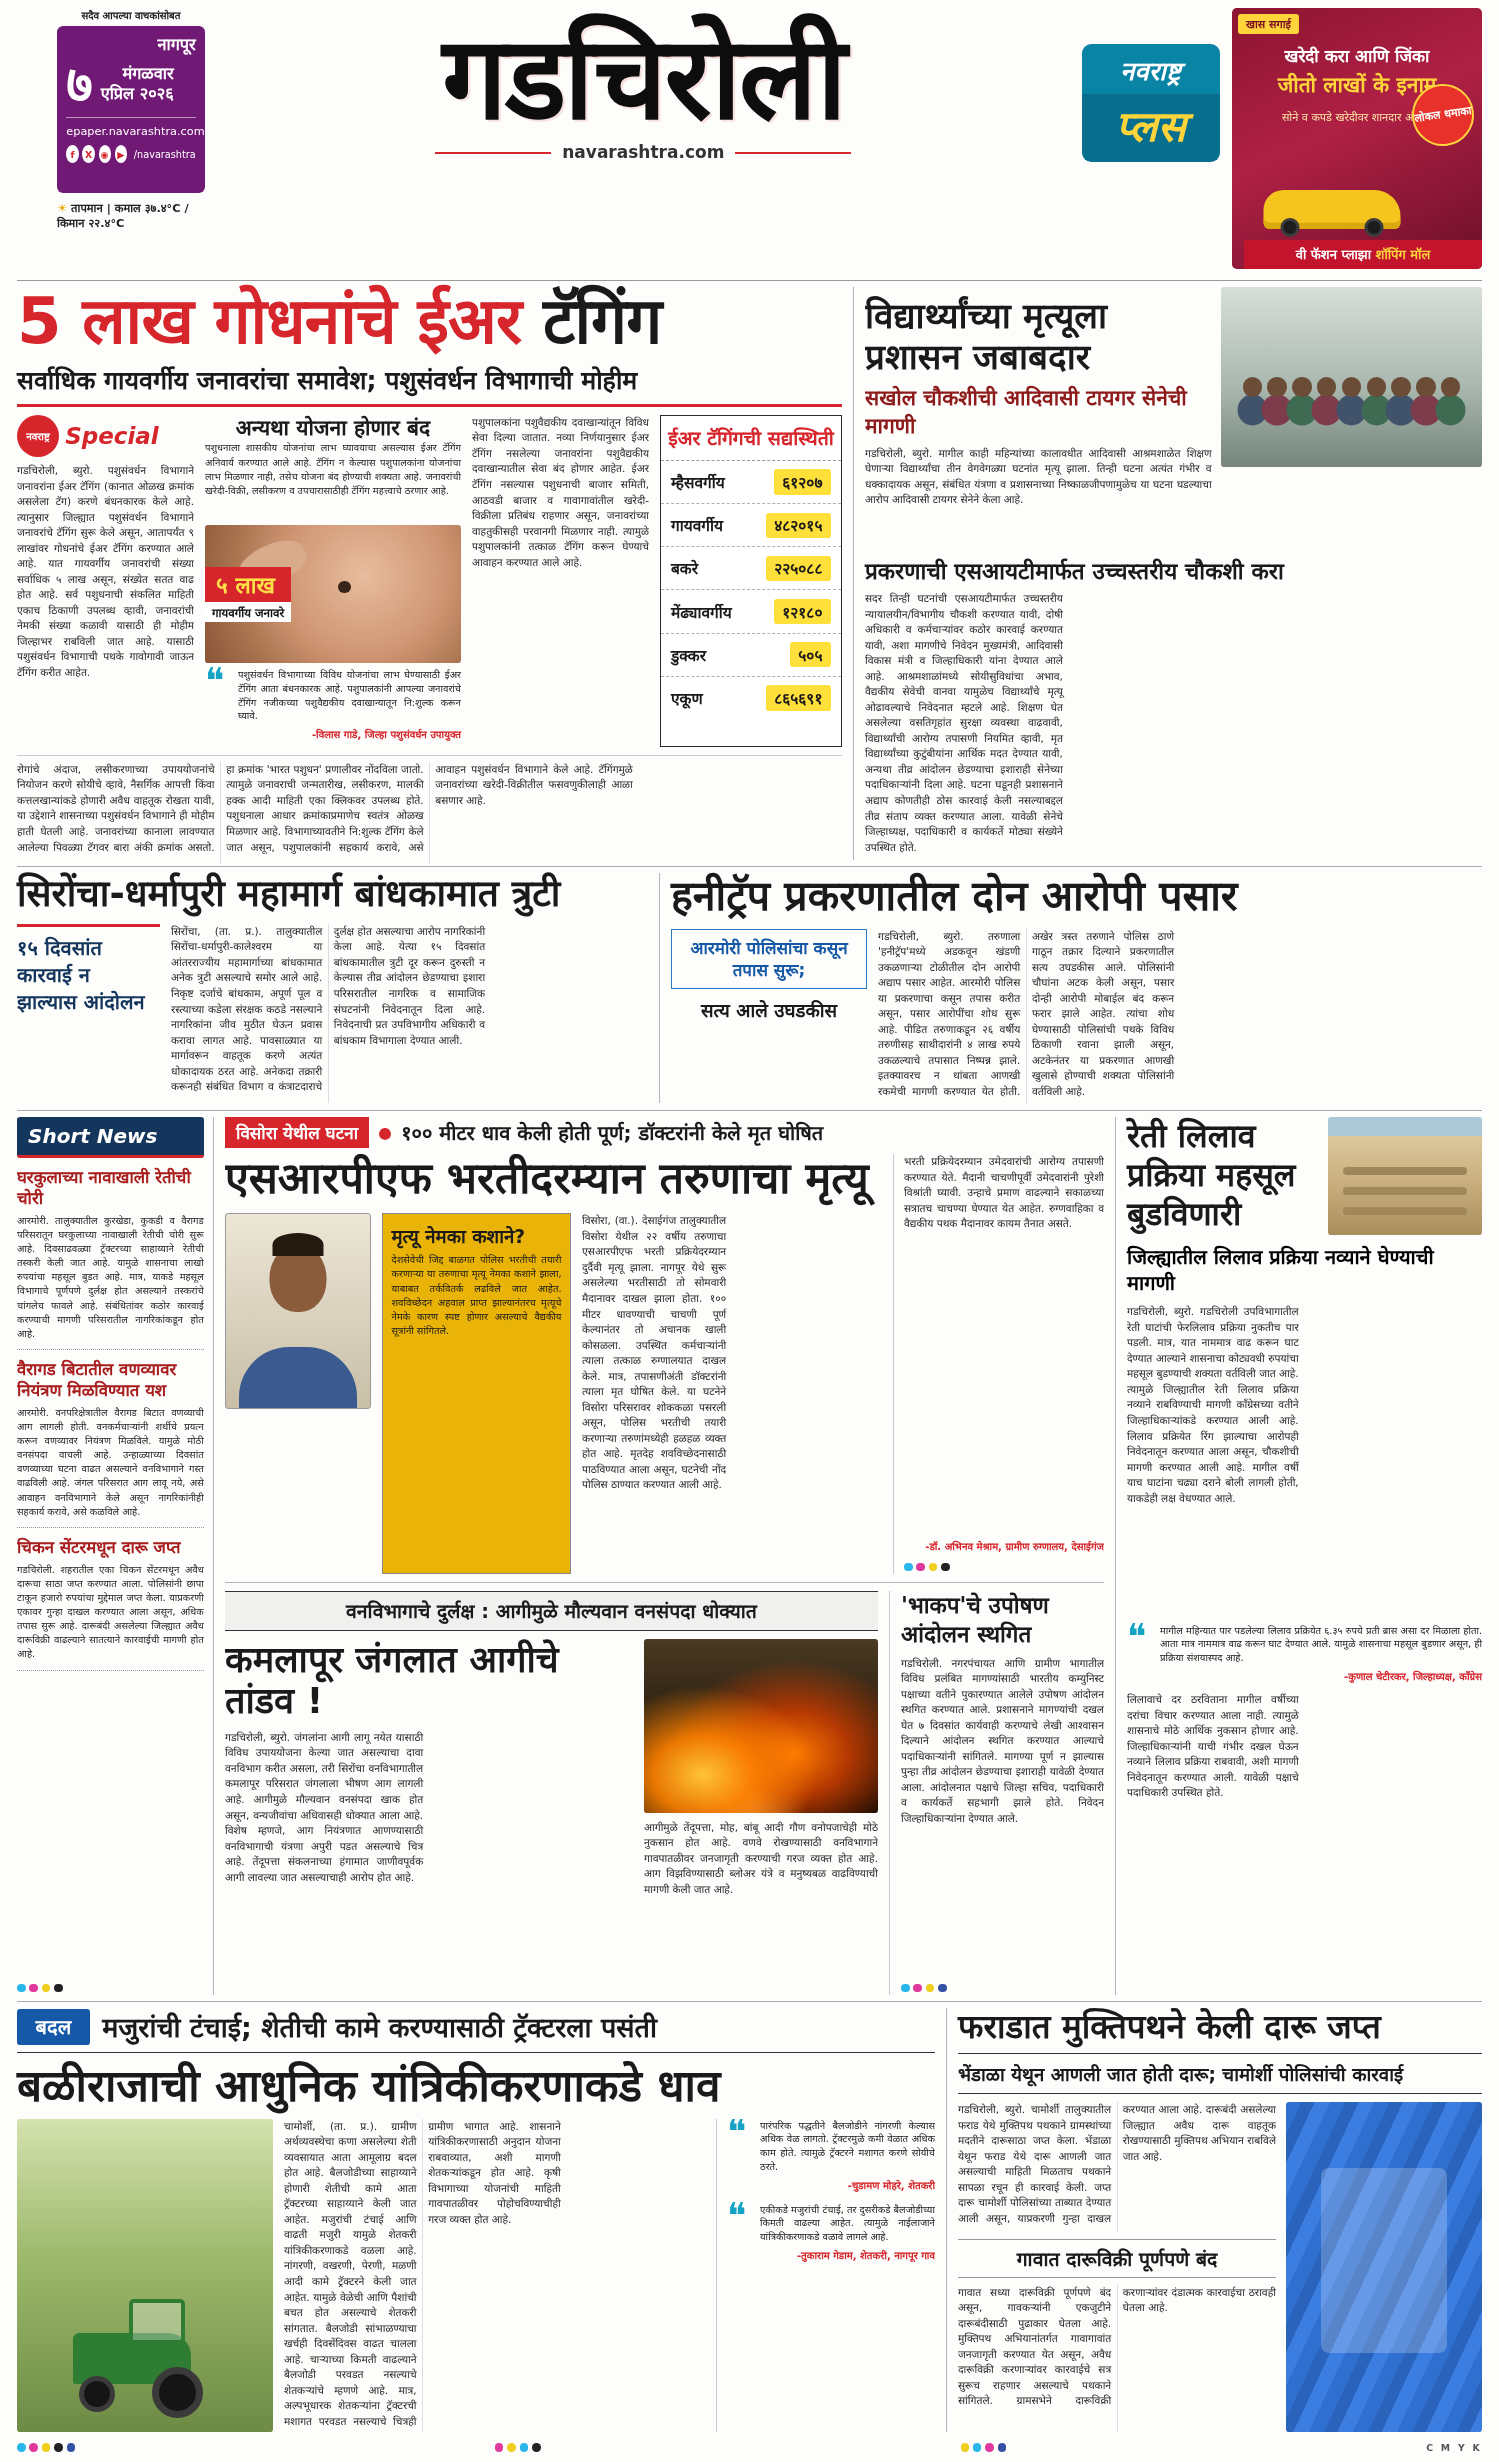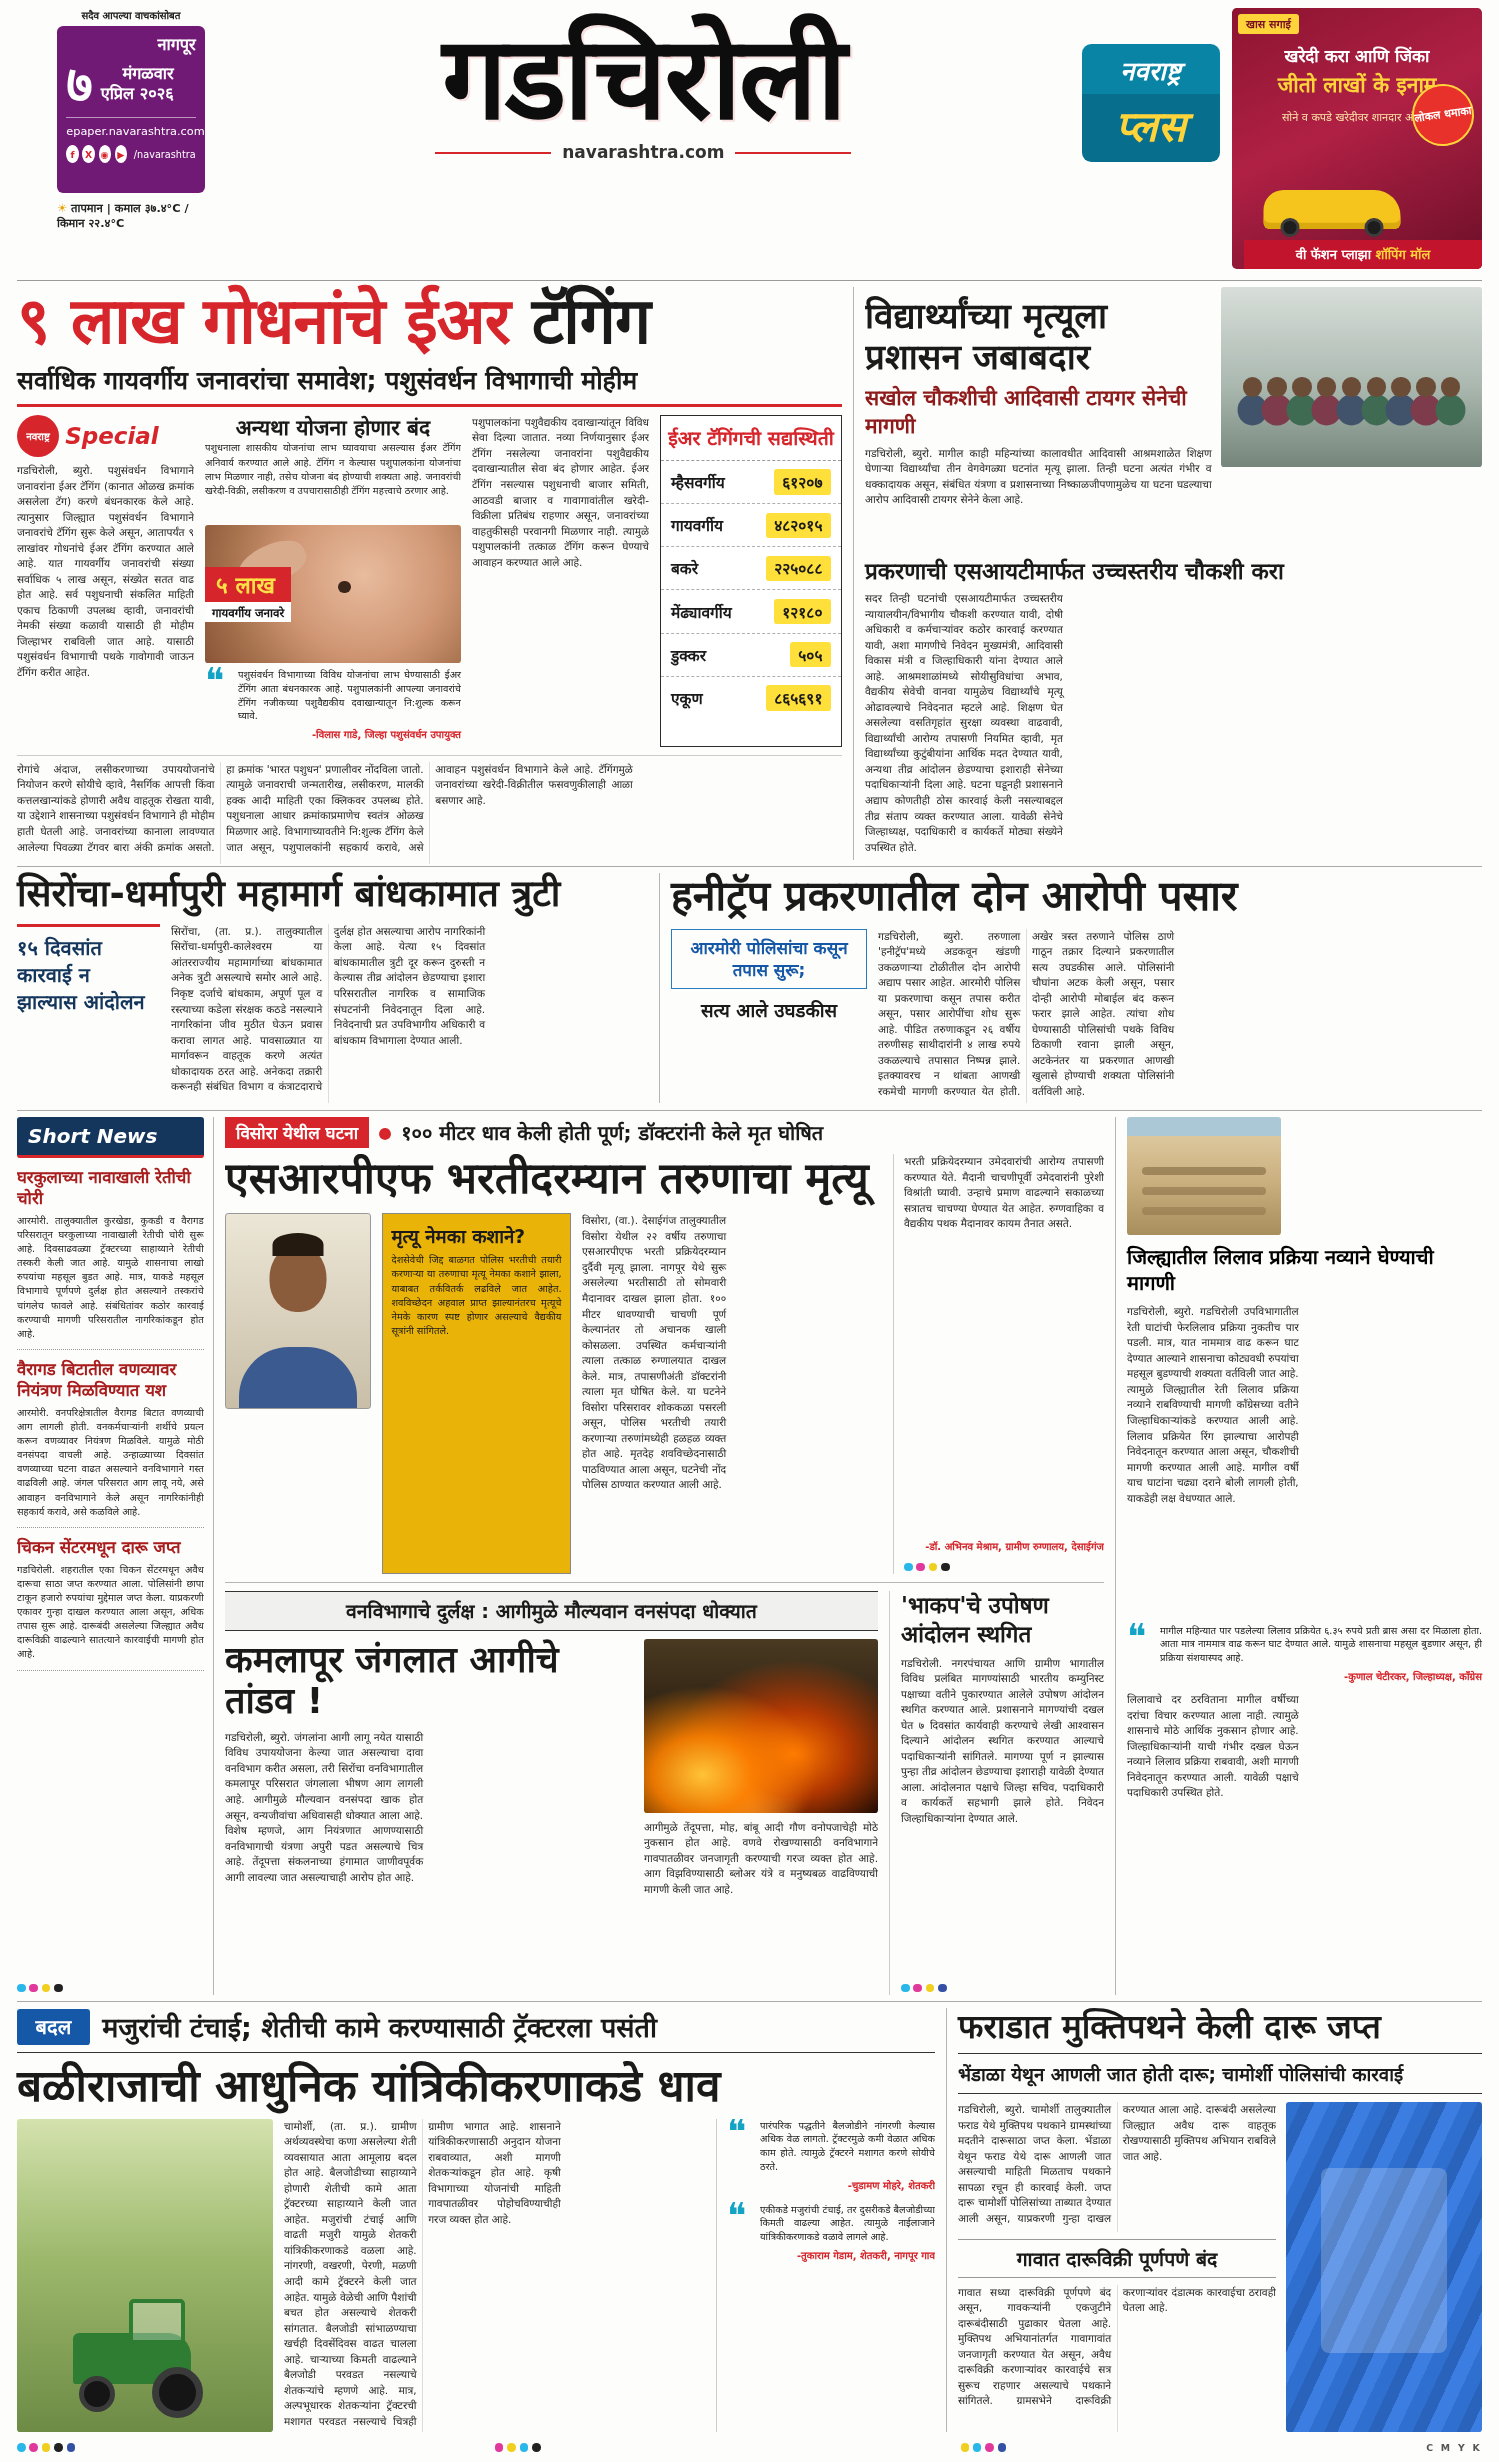--- a/index.html
+++ b/index.html
@@ -261,21 +261,21 @@
         </div>
       <div class="ad-strip">
         <span>वी फॅशन प्लाझा</span> <b class="ylw">शॉपिंग मॉल</b>
       </div>
     </div>
   </header>
 
   <section class="band band1">
     <article class="lead">
       <h2 class="h-lead">
-        <span class="red">९ लाख गोधनांचे ईअर</span> <span>टॅगिंग</span>
+        <span class="red">5 लाख गोधनांचे ईअर</span> <span>टॅगिंग</span>
       </h2>
       <div class="h-sub">सर्वाधिक गायवर्गीय जनावरांचा समावेश; पशुसंवर्धन विभागाची मोहीम</div>
       <div class="lead-row">
         <div class="lead-c1">
           <div class="special">
             <span class="sp-seal">नवराष्ट्र</span>
             <span class="sp-script">Special</span>
           </div>
           <div class="body-text fill">गडचिरोली, ब्युरो. पशुसंवर्धन विभागाने जनावरांना ईअर टॅगिंग (कानात ओळख क्रमांक असलेला टॅग) करणे बंधनकारक केले आहे. त्यानुसार जिल्ह्यात पशुसंवर्धन विभागाने जनावरांचे टॅगिंग सुरू केले असून, आतापर्यंत ९ लाखांवर गोधनांचे ईअर टॅगिंग करण्यात आले आहे. यात गायवर्गीय जनावरांची संख्या सर्वाधिक ५ लाख असून, संख्येत सतत वाढ होत आहे. सर्व पशुधनाची संकलित माहिती एकाच ठिकाणी उपलब्ध व्हावी, जनावरांची नेमकी संख्या कळावी यासाठी ही मोहीम जिल्हाभर राबविली जात आहे. यासाठी पशुसंवर्धन विभागाची पथके गावोगावी जाऊन टॅगिंग करीत आहेत.</div>
         </div>
@@ -443,20 +443,21 @@
         <article class="bhakap">
           <h3 class="h3">'भाकप'चे उपोषण आंदोलन स्थगित</h3>
           <div class="body-text">गडचिरोली. नगरपंचायत आणि ग्रामीण भागातील विविध प्रलंबित मागण्यांसाठी भारतीय कम्युनिस्ट पक्षाच्या वतीने पुकारण्यात आलेले उपोषण आंदोलन स्थगित करण्यात आले. प्रशासनाने मागण्यांची दखल घेत ७ दिवसांत कार्यवाही करण्याचे लेखी आश्वासन दिल्याने आंदोलन स्थगित करण्यात आल्याचे पदाधिकाऱ्यांनी सांगितले. मागण्या पूर्ण न झाल्यास पुन्हा तीव्र आंदोलन छेडण्याचा इशाराही यावेळी देण्यात आला. आंदोलनात पक्षाचे जिल्हा सचिव, पदाधिकारी व कार्यकर्ते सहभागी झाले होते. निवेदन जिल्हाधिकाऱ्यांना देण्यात आले.</div>
           <div class="cmyk"><i class="c"></i><i class="m"></i><i class="y"></i><i class="b"></i></div>
         </article>
       </div>
     </div>
 
     <aside class="reti">
       <div class="reti-top">
+        <h2 class="h2">रेती लिलाव प्रक्रिया महसूल बुडविणारी</h2>
         <div class="photo photo-sand"></div>
       </div>
       <div class="reti-sub">जिल्ह्यातील लिलाव प्रक्रिया नव्याने घेण्याची मागणी</div>
       <div class="body-text cols2 reti-body1">गडचिरोली, ब्युरो. गडचिरोली उपविभागातील रेती घाटांची फेरलिलाव प्रक्रिया नुकतीच पार पडली. मात्र, यात नाममात्र वाढ करून घाट देण्यात आल्याने शासनाचा कोट्यवधी रुपयांचा महसूल बुडण्याची शक्यता वर्तविली जात आहे. त्यामुळे जिल्ह्यातील रेती लिलाव प्रक्रिया नव्याने राबविण्याची मागणी काँग्रेसच्या वतीने जिल्हाधिकाऱ्यांकडे करण्यात आली आहे. लिलाव प्रक्रियेत रिंग झाल्याचा आरोपही निवेदनातून करण्यात आला असून, चौकशीची मागणी करण्यात आली आहे. मागील वर्षी याच घाटांना चढ्या दराने बोली लागली होती, याकडेही लक्ष वेधण्यात आले.</div>
       <div class="quote">
         <span class="qmark">❝</span>
         <div class="q-text">मागील महिन्यात पार पडलेल्या लिलाव प्रक्रियेत ६.३५ रुपये प्रती ब्रास असा दर मिळाला होता. आता मात्र नाममात्र वाढ करून घाट देण्यात आले. यामुळे शासनाचा महसूल बुडणार असून, ही प्रक्रिया संशयास्पद आहे.</div>
         <div class="q-by">-कुणाल चेटीरकर, जिल्हाध्यक्ष, काँग्रेस</div>
       </div>
       <div class="body-text cols2 last fill">लिलावाचे दर ठरविताना मागील वर्षीच्या दरांचा विचार करण्यात आला नाही. त्यामुळे शासनाचे मोठे आर्थिक नुकसान होणार आहे. जिल्हाधिकाऱ्यांनी याची गंभीर दखल घेऊन नव्याने लिलाव प्रक्रिया राबवावी, अशी मागणी निवेदनातून करण्यात आली. यावेळी पक्षाचे पदाधिकारी उपस्थित होते.</div>

